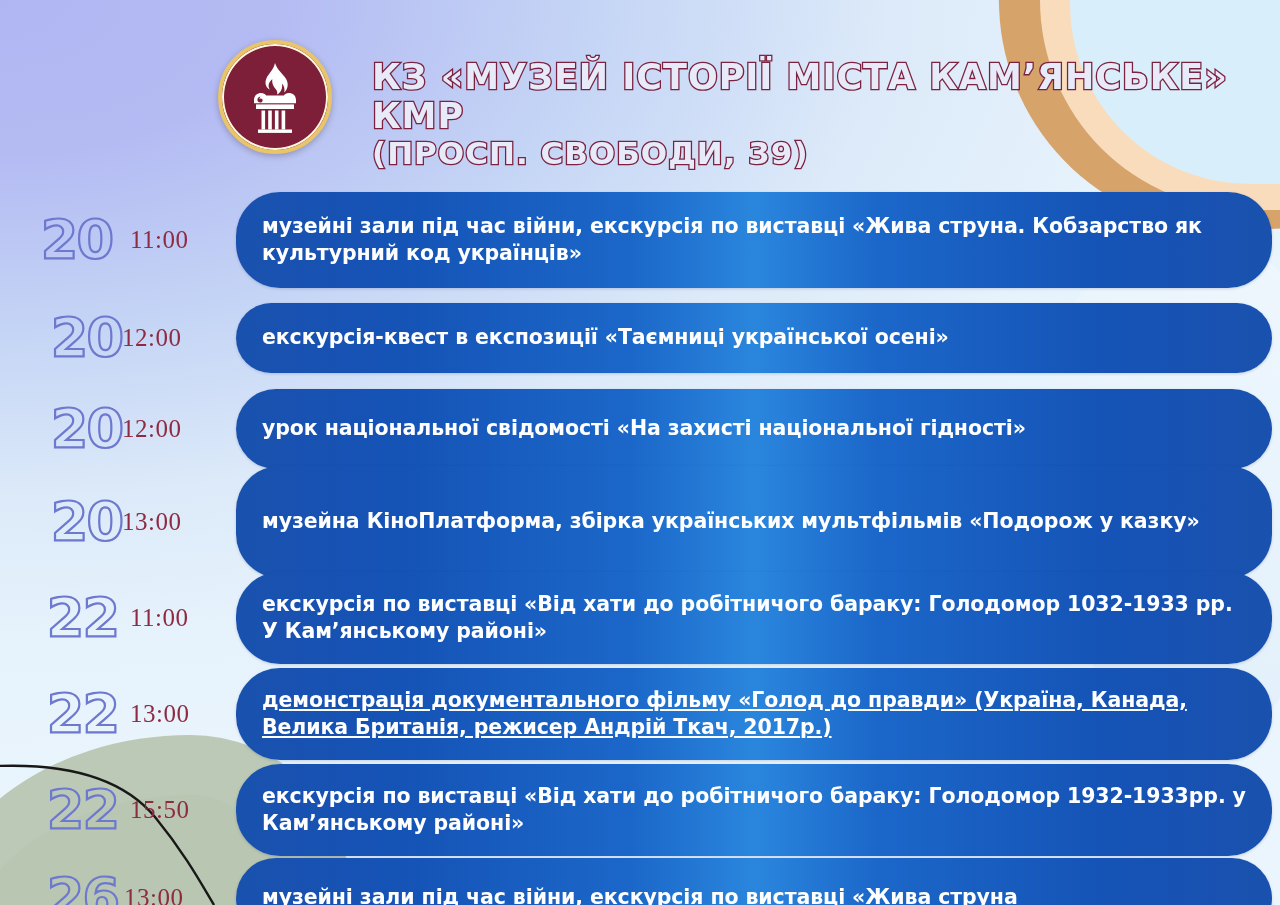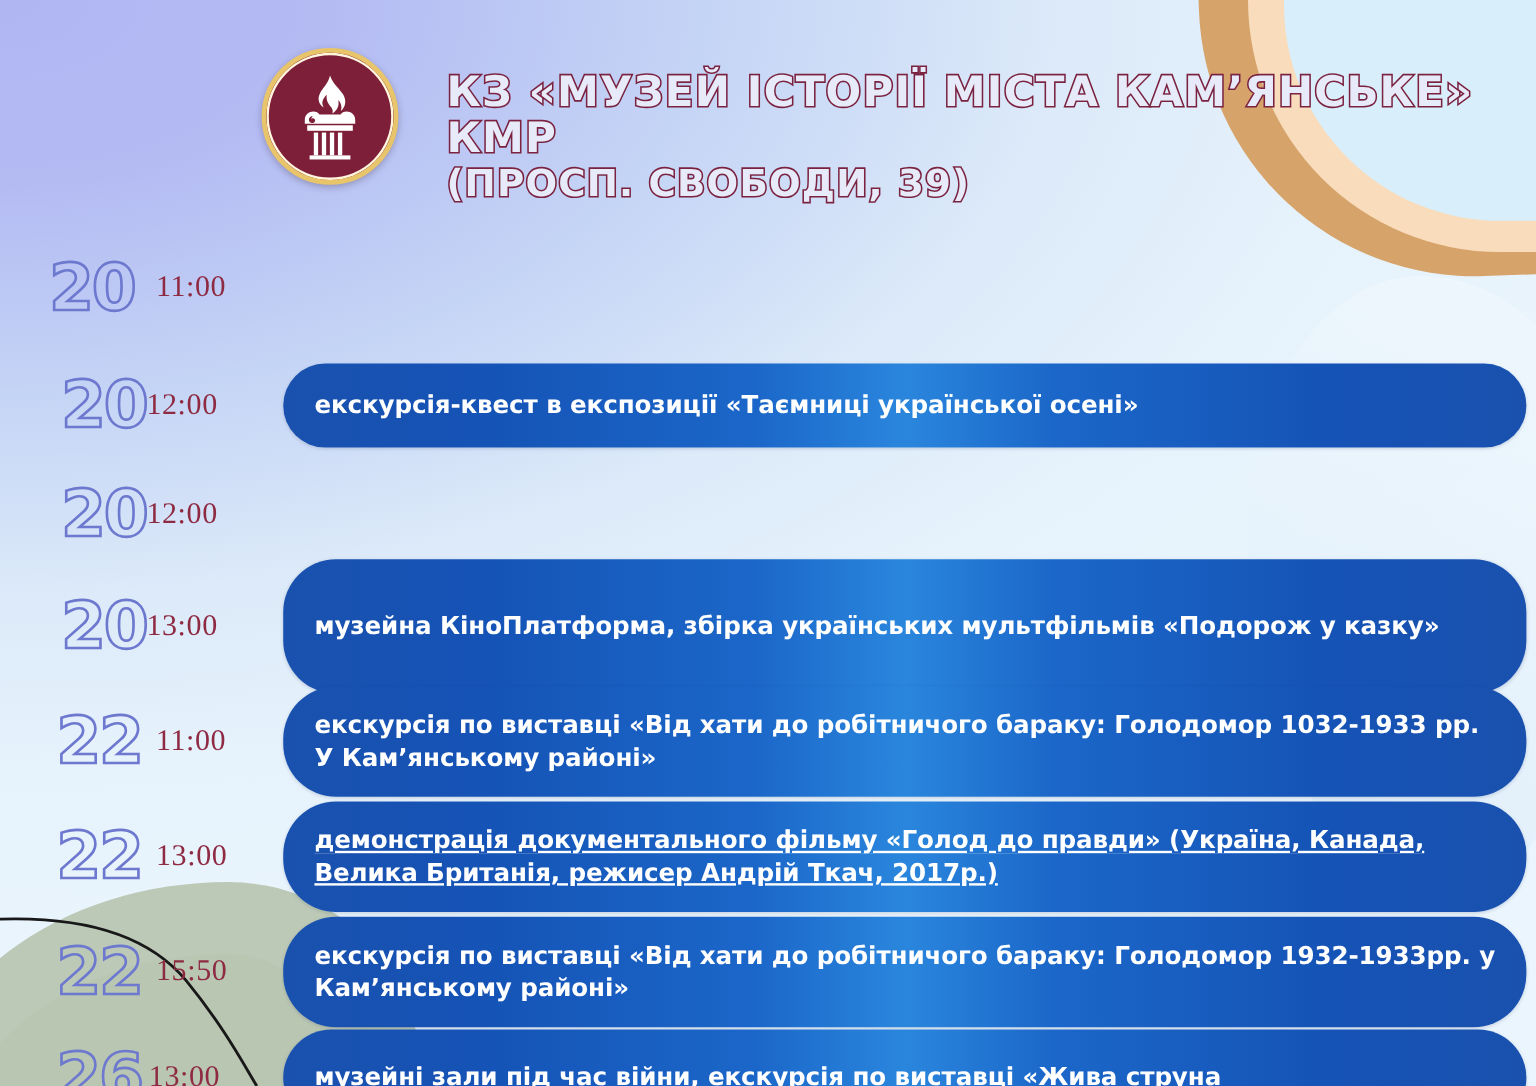--- a/index.html
+++ b/index.html
@@ -185,40 +185,46 @@
 
   <div id="schedule">
 
     <div class="row r0">
       <div class="daycell">
         <span class="day">20</span>
       </div>
       <div class="timecell">
         <span class="time">11:00</span>
       </div>
+      <div class="pill">
+        <p>музейні зали під час війни, екскурсія по виставці «Жива струна. Кобзарство як культурний код українців»</p>
+      </div>
     </div>
 
     <div class="row r1">
       <div class="daycell">
         <span class="day">20</span>
       </div>
       <div class="timecell">
         <span class="time">12:00</span>
       </div>
       <div class="pill">
         <p>екскурсія-квест в експозиції «Таємниці української осені»</p>
       </div>
     </div>
 
     <div class="row r2">
       <div class="daycell">
         <span class="day">20</span>
       </div>
       <div class="timecell">
         <span class="time">12:00</span>
+      </div>
+      <div class="pill">
+        <p>урок національної свідомості «На захисті національної гідності»</p>
       </div>
     </div>
 
     <div class="row r3">
       <div class="daycell">
         <span class="day">20</span>
       </div>
       <div class="timecell">
         <span class="time">13:00</span>
       </div>

